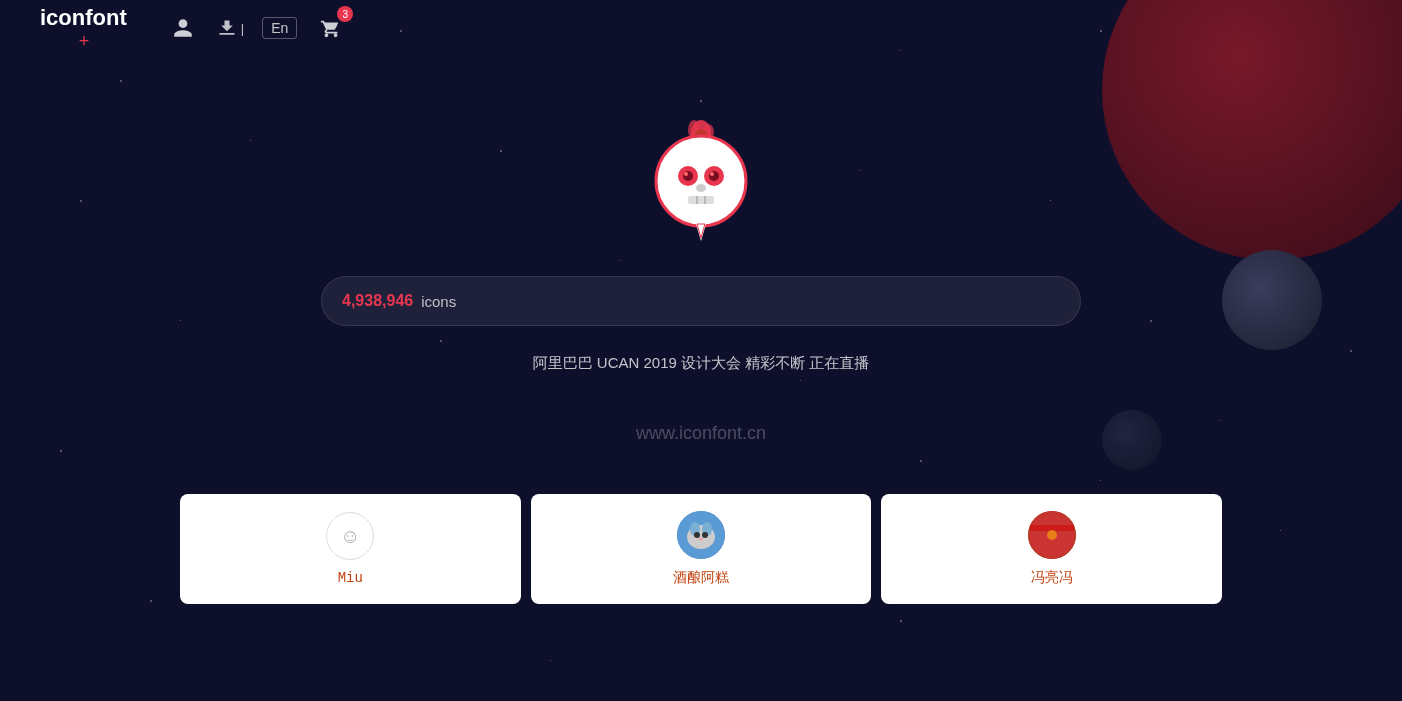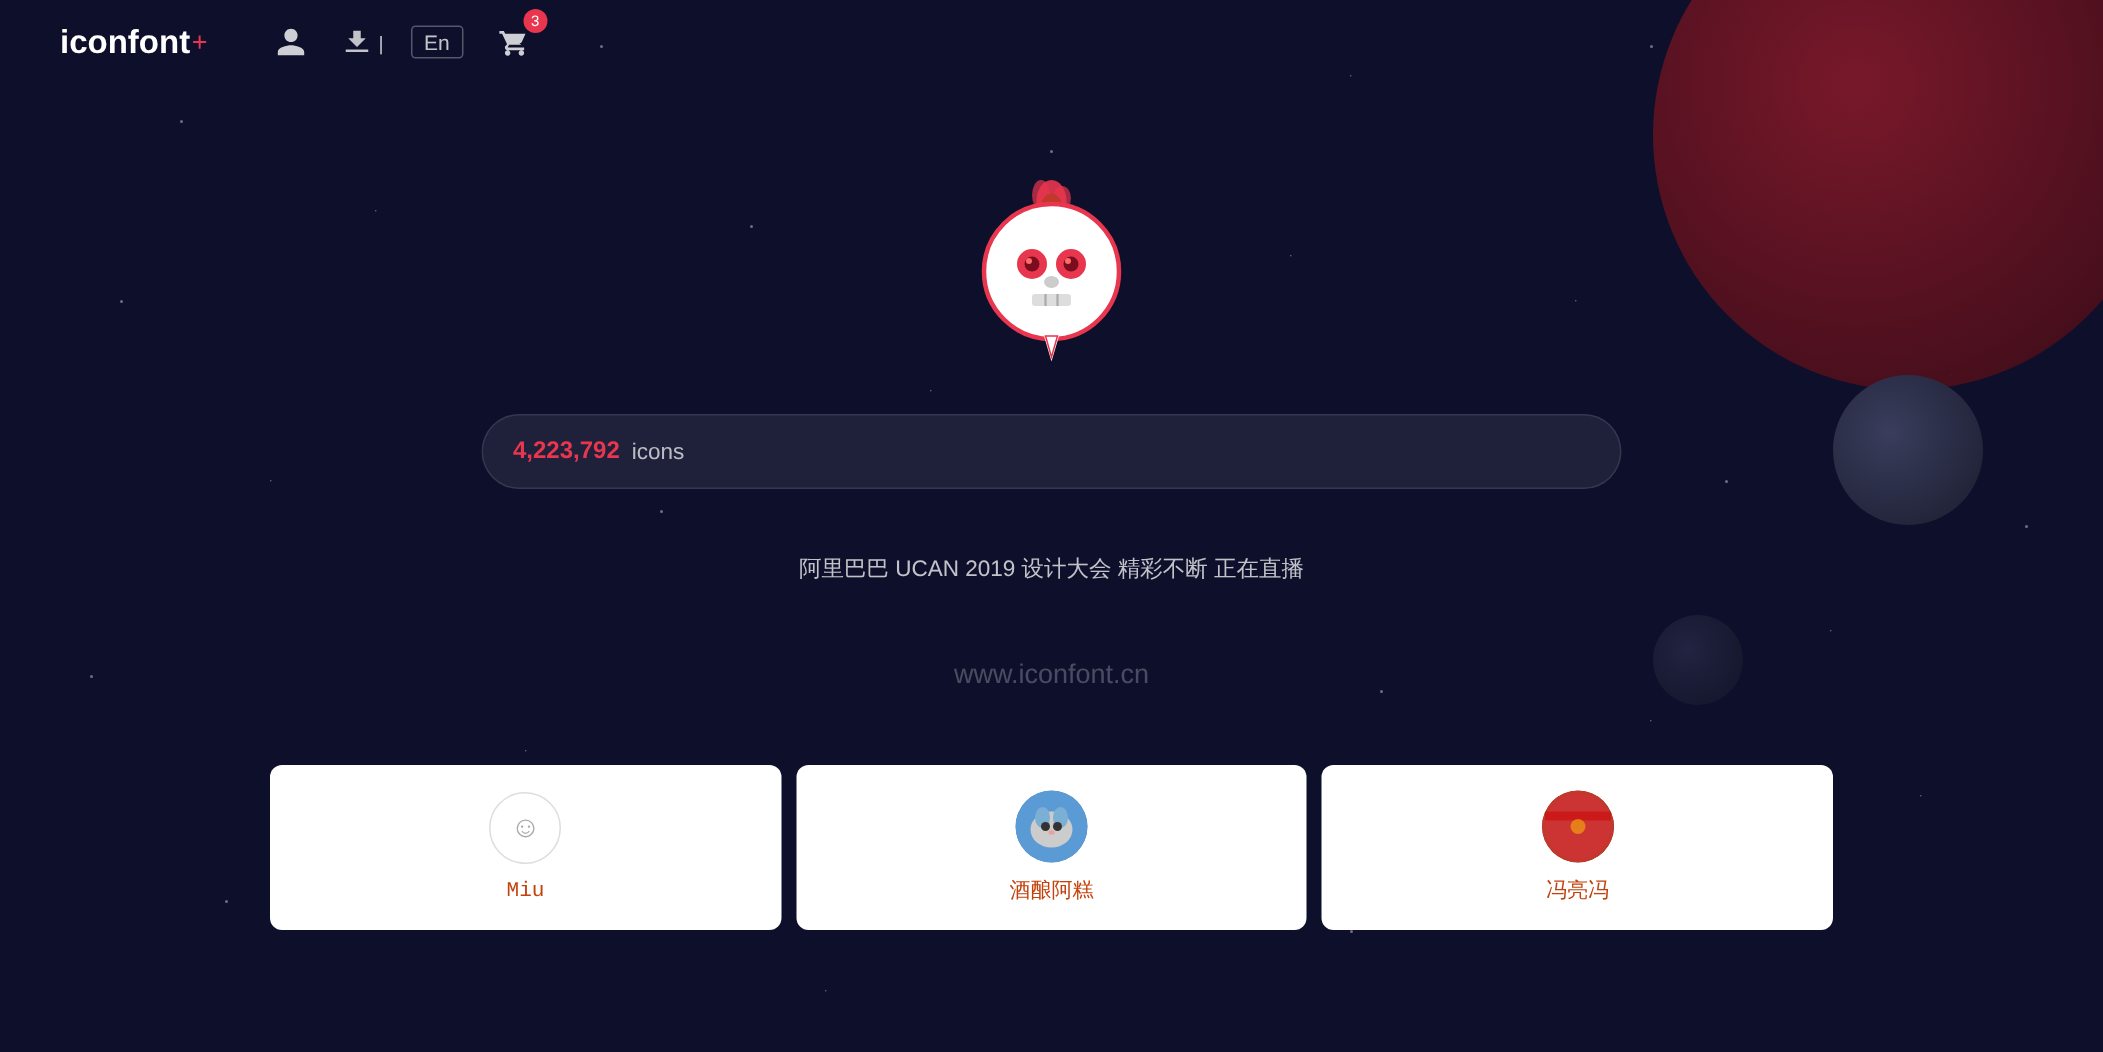--- a/index.html
+++ b/index.html
@@ -70,20 +70,21 @@
       z-index: 10;
       display: flex;
       align-items: center;
       padding: 0 40px;
       height: 56px;
     }
     .logo {
       display: flex;
       align-items: center;
       margin-right: 40px;
+      flex-direction: column;
     }
     .logo-text {
       font-size: 22px;
       font-weight: 700;
       color: #fff;
     }
     .logo-plus {
       color: #e8364f;
       font-size: 18px;
       margin-left: 1px;
@@ -212,21 +213,21 @@
       flex: 1;
       background: transparent;
       border: none;
       outline: none;
       color: #fff;
       font-size: 15px;
     }
 
     
     .promo-text {
-      margin-top: 44px;
+      margin-top: 28px;
       color: rgba(255,255,255,0.75);
       font-size: 15px;
     }
 
     
     .url-text {
       margin-top: 50px;
       color: rgba(255,255,255,0.25);
       font-size: 18px;
     }
@@ -392,21 +393,21 @@
       <line x1="51" y1="80" x2="51" y2="88" stroke="#aaa" stroke-width="1.5"></line>
       <line x1="59" y1="80" x2="59" y2="88" stroke="#aaa" stroke-width="1.5"></line>
 
       <polygon points="50,108 55,125 60,108" fill="#ffffff"></polygon>
       <polygon points="51,108 55,122 59,108" fill="#ffffff" stroke="#e8364f" stroke-width="1"></polygon>
     </svg>
   </div>
 
   <div class="search-wrap">
     <div class="search-bar">
-      <span class="search-count">4,223,792</span>
+      <span class="search-count">4,938,946</span>
       <span class="search-icons-text">icons</span>
       <input class="search-input-inner" type="text" placeholder="" style="">
     </div>
   </div>
 
   <div class="promo-text">阿里巴巴 UCAN 2019 设计大会 精彩不断 正在直播</div>
 
   <div class="url-text">www.iconfont.cn</div>
 </div>
 

